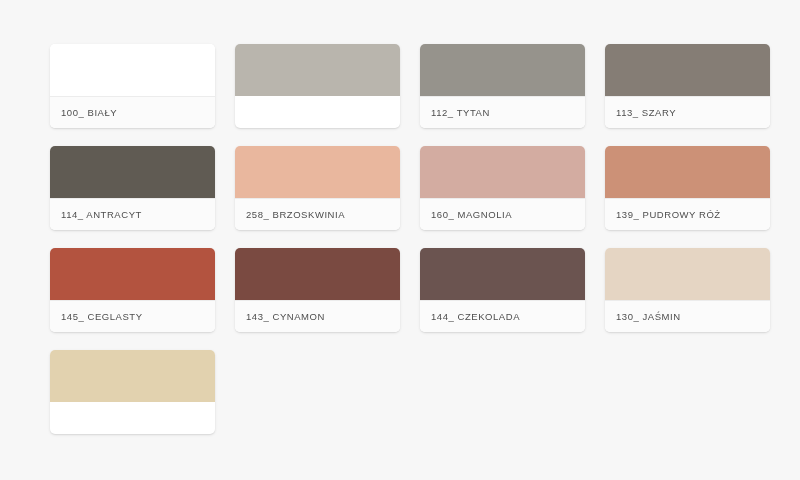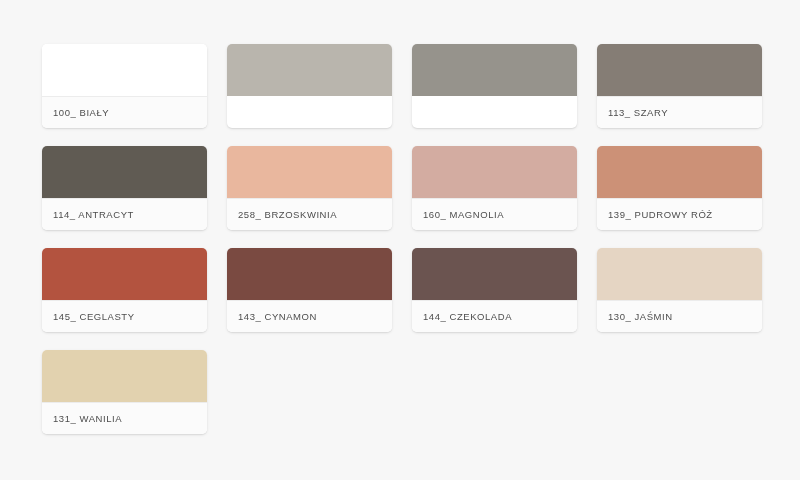--- a/index.html
+++ b/index.html
@@ -17,21 +17,21 @@
 
   .page {
     position: relative;
     width: 800px;
     height: 480px;
     background: #f7f7f7;
   }
 
   .swatch-grid {
     position: absolute;
-    left: 42px;
+    left: 50px;
     top: 44px;
     width: 720px;
     display: grid;
     grid-template-columns: repeat(4, 165px);
     column-gap: 20px;
     row-gap: 18px;
   }
 
   .swatch-card {
     width: 165px;
@@ -77,20 +77,23 @@
         <div class="swatch-color" style="background: rgb(255, 255, 255);"></div>
         <div class="swatch-label-wrap">
           <span class="swatch-label">100_ BIAŁY</span>
         </div>
       </div>
       <div class="swatch-card">
         <div class="swatch-color" style="background: rgb(185, 181, 173);"></div>
       </div>
       <div class="swatch-card">
         <div class="swatch-color" style="background: rgb(150, 147, 140);"></div>
+        <div class="swatch-label-wrap">
+          <span class="swatch-label">112_ TYTAN</span>
+        </div>
       </div>
       <div class="swatch-card">
         <div class="swatch-color" style="background: rgb(133, 125, 117);"></div>
         <div class="swatch-label-wrap">
           <span class="swatch-label">113_ SZARY</span>
         </div>
       </div>
       <div class="swatch-card">
         <div class="swatch-color" style="background: rgb(96, 91, 83);"></div>
         <div class="swatch-label-wrap">
@@ -134,18 +137,15 @@
         </div>
       </div>
       <div class="swatch-card">
         <div class="swatch-color" style="background: rgb(229, 213, 195);"></div>
         <div class="swatch-label-wrap">
           <span class="swatch-label">130_ JAŚMIN</span>
         </div>
       </div>
       <div class="swatch-card">
         <div class="swatch-color" style="background: rgb(226, 210, 175);"></div>
-        <div class="swatch-label-wrap">
-          <span class="swatch-label">131_ WANILIA</span>
-        </div>
       </div>
     </div>
 </div>
 
 </body></html>

